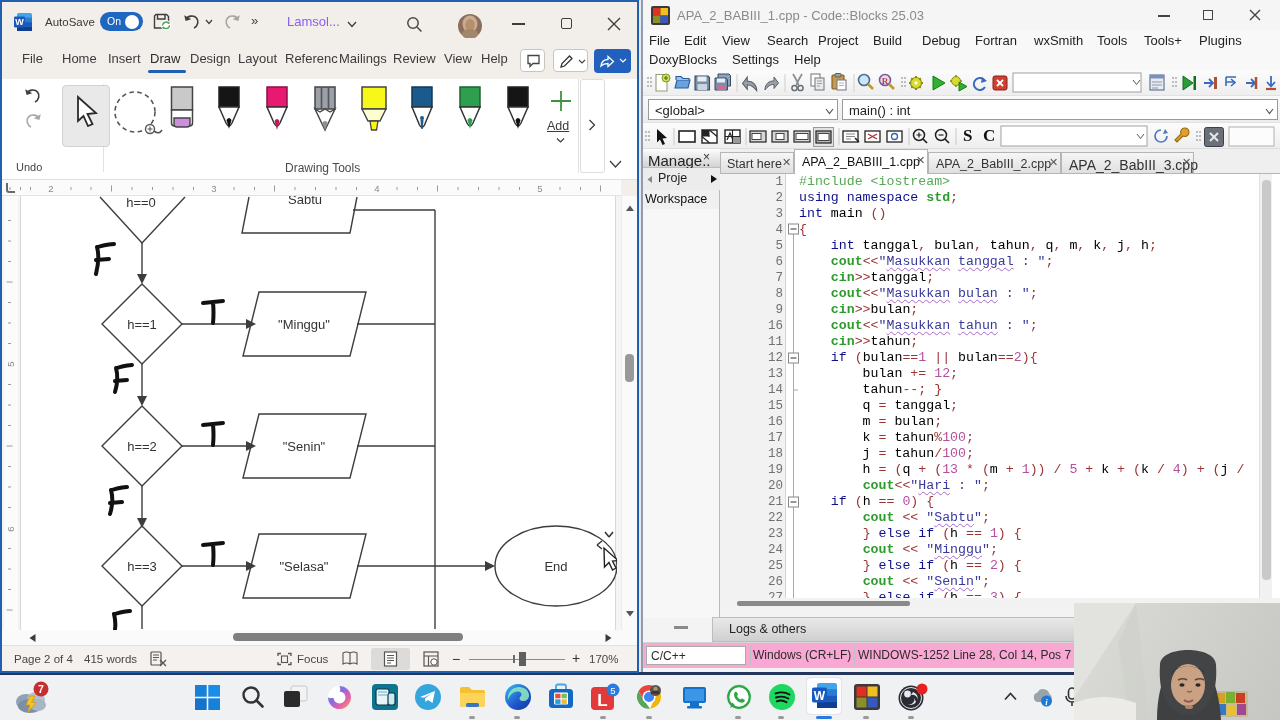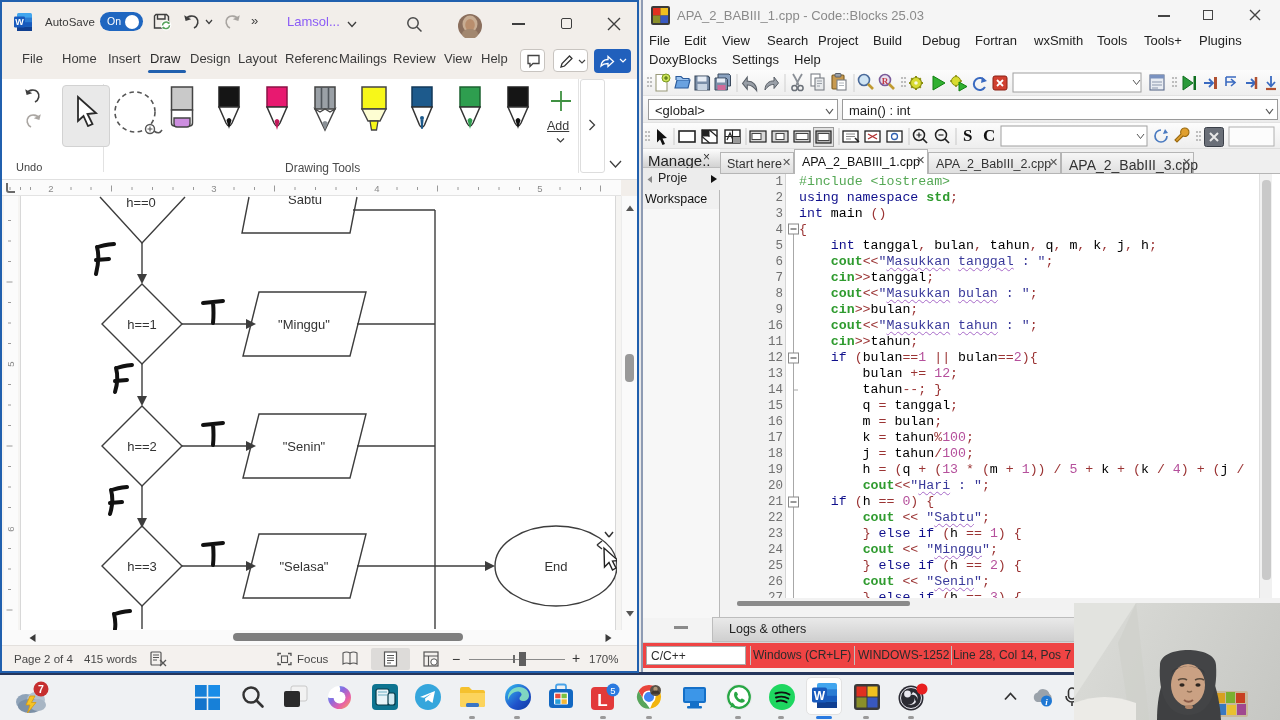--- a/index.html
+++ b/index.html
@@ -26,21 +26,21 @@
   #cbtitle { position:absolute; left:0; top:0; width:639px; height:30px; background:#f5f5f5; }
   #cbmenus { position:absolute; left:0; top:30px; width:639px; height:40px; background:#f8f8f8; font-size:13px; color:#222; }
   #cbtb1 { position:absolute; left:0; top:70px; width:639px; height:26px; background:linear-gradient(#fcfcfc,#eeeeee); border-bottom:1px solid #e2e2e2; }
   #cbcombos { position:absolute; left:0; top:96px; width:639px; height:27px; background:linear-gradient(#fafafa,#ececec); border-bottom:1px solid #e2e2e2; }
   #cbtb3 { position:absolute; left:0; top:123px; width:639px; height:26px; background:linear-gradient(#fcfcfc,#eeeeee); border-bottom:1px solid #dedede; }
   #cbleft { position:absolute; left:2px; top:149px; width:77px; height:469px; background:#f0f0f0; border-right:1px solid #b9b9b9; }
   #cbtabs { position:absolute; left:79px; top:149px; width:560px; height:25px; background:#efefef; }
   #cbedit { position:absolute; left:79px; top:174px; width:560px; height:428px; background:#ffffff; overflow:hidden; font-family:"Liberation Mono", monospace; font-size:13.25px; }
   #cbhscroll { position:absolute; left:79px; top:598px; width:560px; height:12px; background:#f2f2f2; }
   #cblogs { position:absolute; left:71px; top:617px; width:568px; height:25px; background:linear-gradient(#e9e9e9,#cfcfcf); border:1px solid #bdbdbd; }
-  #cbstatus { position:absolute; left:0; top:642px; width:639px; height:26px; background:#ef4444; border-top:1px solid #d5d5d5; font-size:12px; color:#2b2b2b; }
+  #cbstatus { position:absolute; left:0; top:642px; width:639px; height:26px; background:#f9a8d4; border-top:1px solid #d5d5d5; font-size:12px; color:#2b2b2b; }
 
   
   #navline { position:absolute; left:0; top:672px; width:1280px; height:3px; background:#25365c; }
   #taskbar { position:absolute; left:0; top:675px; width:1280px; height:45px; background:#eff1f3; }
 
   
   #cam { position:absolute; left:1074px; top:603px; width:206px; height:117px; background:#cfd0cc; overflow:hidden; }
 
   #code i { font-style:normal; }
   #code .pp { color:#55a855; }

